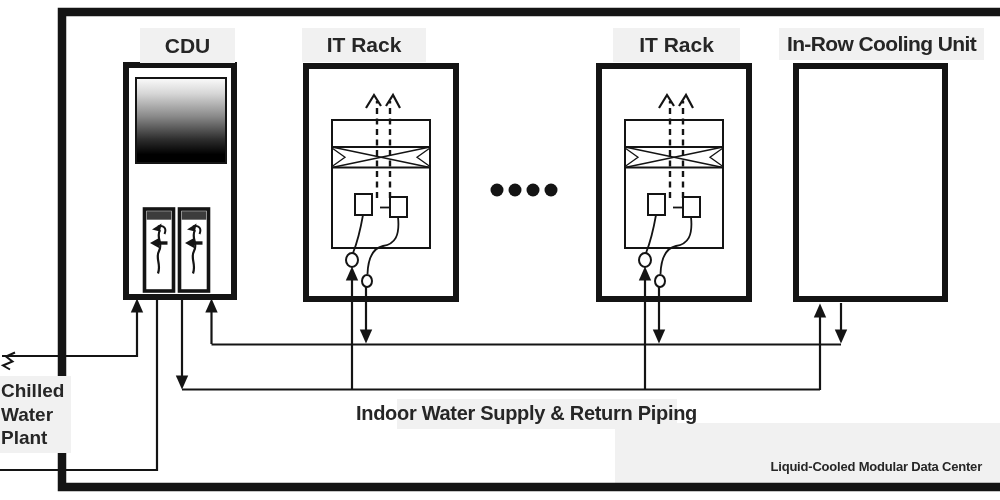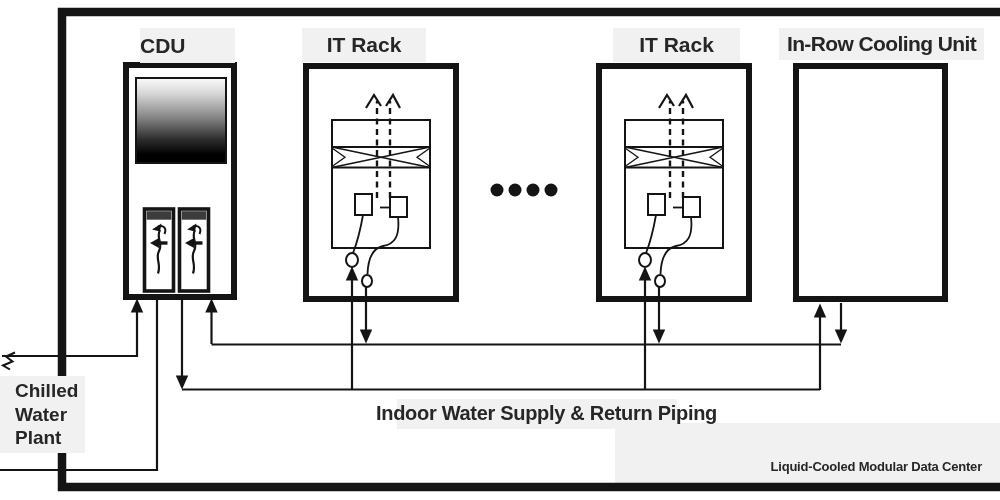--- a/index.html
+++ b/index.html
@@ -2,27 +2,27 @@
 <html><head>
 <meta charset="utf-8">
 <style>
   html,body{margin:0;padding:0;background:#fff;}
   .stage{
     position:relative;width:1000px;height:500px;background:#fff;overflow:hidden;
     font-family:"Liberation Sans",sans-serif;color:#262626;
   }
   .band{position:absolute;background:#f1f1f1;}
   .lbl{position:absolute;font-weight:700;color:#262626;white-space:nowrap;}
-  #lbl-cdu   {left:140px;top:28px;width:95px;height:35px;line-height:35px;text-align:left;background:#f1f1f1;font-size:21px;}
+  #lbl-cdu   {left:140px;top:28px;width:95px;height:35px;line-height:35px;text-align:center;background:#f1f1f1;font-size:21px;}
   #lbl-rack1 {left:302px;top:28px;width:124px;height:34px;line-height:34px;text-align:center;background:#f1f1f1;font-size:21px;}
   #lbl-rack2 {left:613px;top:28px;width:127px;height:34px;line-height:34px;text-align:center;background:#f1f1f1;font-size:21px;}
   #lbl-inrow {left:779px;top:28px;width:205px;height:32px;line-height:32px;text-align:center;background:#f1f1f1;font-size:21px;letter-spacing:-0.6px;}
-  #lbl-chilled{left:0;top:376px;width:70px;background:#f1f1f1;font-size:19px;line-height:23.5px;padding:3px 0 3px 15px;white-space:normal;}
+  #lbl-chilled{left:0;top:376px;width:70px;background:#f1f1f1;font-size:19px;line-height:23.5px;padding:3px 0 3px 1px;white-space:normal;}
   #bg-piping {left:397px;top:399px;width:280px;height:30px;}
-  #lbl-piping{left:376px;top:402px;width:324px;text-align:center;font-size:20px;letter-spacing:-0.3px;}
+  #lbl-piping{left:356px;top:402px;width:324px;text-align:center;font-size:20px;letter-spacing:-0.3px;}
   #band-bottom{left:615px;top:423px;width:385px;height:62px;}
   #lbl-bottom{left:620px;top:459px;width:362px;text-align:right;font-size:13px;letter-spacing:-0.2px;}
   svg.diagram{position:absolute;left:0;top:0;}
 </style>
 </head>
 <body>
 
 <div class="stage">
 
   <div class="band" id="bg-piping"></div>

